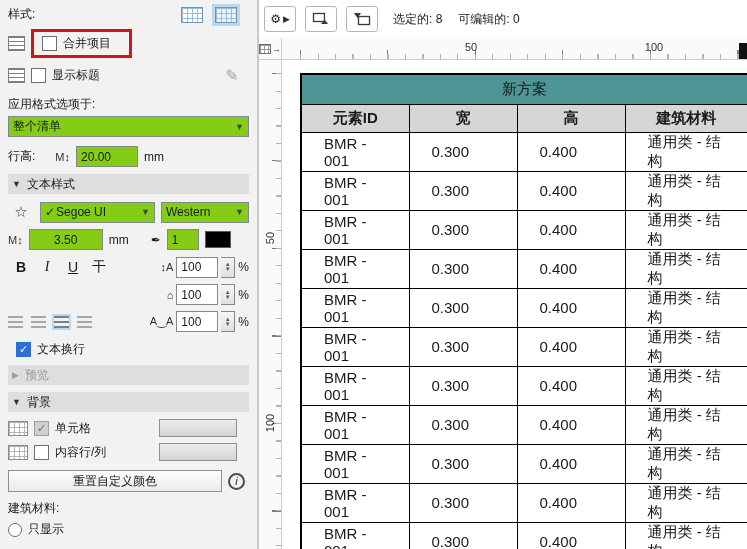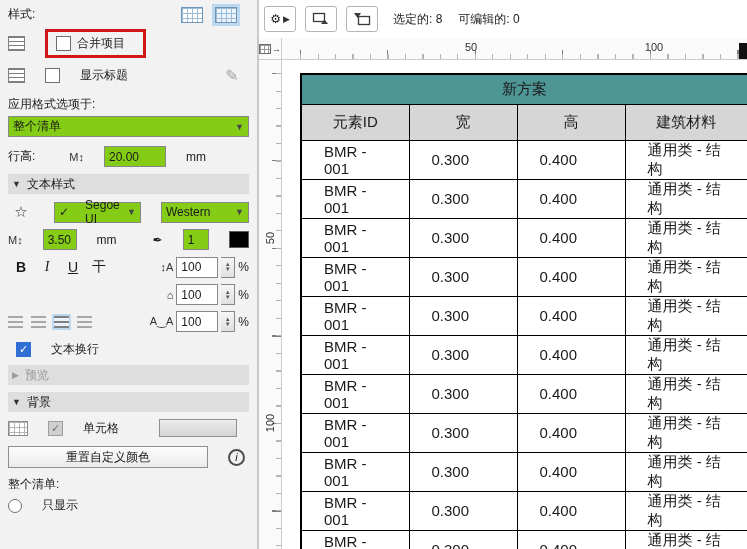--- a/index.html
+++ b/index.html
@@ -1,21 +1,21 @@
 <!DOCTYPE html>
 <html><head>
 <meta charset="utf-8">
 <style>
 *{box-sizing:border-box;margin:0;padding:0;font-family:"Liberation Sans","DejaVu Sans",sans-serif;}
 html,body{width:747px;height:549px;overflow:hidden;background:#fff;}
 .app{width:747px;height:549px;display:flex;font-size:12px;color:#1a1a1a;}
 
 
 .left-panel{width:259px;background:#f2f2f2;border-right:2px solid #c9c9c9;padding:6px 8px 0 8px;overflow:hidden;}
-.row{display:flex;align-items:center;gap:20px;margin-bottom:6px;}
+.row{display:flex;align-items:center;gap:6px;margin-bottom:6px;}
 .spread{justify-content:space-between;}
 .view-toggles{display:flex;gap:12px;align-items:center;margin-right:12px;}
 .grid-icon{display:inline-block;width:22px;height:16px;border:1px solid #6f94b8;background-color:#fff;
  background-image:linear-gradient(to right,#9dbcd8 1px,transparent 1px),linear-gradient(to bottom,#9dbcd8 1px,transparent 1px);
  background-size:5px 5px;}
 .grid-icon.selected{outline:3px solid #bcd8ef;background-color:#eaf3fb;}
 .grid-icon.grey{width:20px;height:15px;border-color:#8a8a8a;background-image:linear-gradient(to right,#b5b5b5 1px,transparent 1px),linear-gradient(to bottom,#b5b5b5 1px,transparent 1px);}
 .rows-icon{display:inline-block;width:17px;height:15px;border:1px solid #7f7f7f;background-color:#fff;
  background-image:linear-gradient(to bottom,#7f7f7f 1px,transparent 1px);background-size:100% 4px;}
 .red-box{display:flex;align-items:center;gap:6px;border:3px solid #d01616;padding:3px 18px 3px 8px;}
@@ -64,21 +64,21 @@
 .content-row{flex:1;display:flex;min-height:0;}
 .v-ruler{width:23px;background:#fafafa;border-right:1px solid #cdcdcd;position:relative;}
 .v-ticks{position:absolute;inset:0;
  background-image:repeating-linear-gradient(to bottom,#b3b3b3 0 1px,transparent 1px 17.5px),repeating-linear-gradient(to bottom,#7d7d7d 0 1px,transparent 1px 87.5px);
  background-size:5px 100%,9px 100%;background-repeat:no-repeat;background-position:100% 13px,100% 13px;}
 .mark-v{position:absolute;left:1px;width:20px;text-align:center;font-size:11px;color:#333;transform:rotate(-90deg);}
 .table-area{flex:1;padding:13px 0 0 18px;background:#fff;overflow:hidden;}
 table{border-collapse:collapse;table-layout:fixed;width:447px;border:2px solid #000;font-size:15px;}
 th,td{border:1px solid #000;}
 .title-cell{background:#4e9596;height:30px;text-align:center;font-weight:400;}
-th.colhead{background:#d6d6d6;height:36px;font-weight:400;text-align:center;}
+th.colhead{background:#d6d6d6;height:28px;font-weight:700;text-align:center;}
 td{height:37px;padding:0 22px;background:#fff;}
 .mini-grid{display:inline-block;width:12px;height:10px;border:1px solid #6e6e6e;background-image:linear-gradient(to right,#9a9a9a 1px,transparent 1px),linear-gradient(to bottom,#9a9a9a 1px,transparent 1px);background-size:4px 4px;background-color:#fff;}
 .tiny{font-size:9px;color:#333;}
 </style>
 </head>
 <body>
 
 <div class="app">
 
   <aside class="left-panel">
@@ -130,32 +130,32 @@
       <span class="tri">▼</span>
       <span>文本样式</span>
     </div>
 
     <div class="row">
       <span class="fmt-btn">
         <span class="star">☆</span>
       </span>
       <span class="tbox combo" style="flex:1;">
         <span>✓</span>
-        <span style="margin-left:16px;">Segoe UI</span>
+        <span style="margin-left:1px;">Segoe UI</span>
         <span class="arrow">▼</span>
       </span>
       <span class="tbox combo" style="width:88px;">
         <span>Western</span>
         <span class="arrow">▼</span>
       </span>
     </div>
 
     <div class="row">
       <span class="mh-icon">M↕</span>
-      <span class="tbox" style="width:42px;">
+      <span class="tbox" style="width:74px;justify-content:center;">
         <span>3.50</span>
       </span>
       <span>mm</span>
       <span style="margin-left:16px;">✒</span>
       <span class="tbox" style="width:32px;">
         <span>1</span>
       </span>
       <span class="pen-swatch"></span>
     </div>
 
@@ -229,32 +229,38 @@
       <span>背景</span>
     </div>
 
     <div class="row">
       <span class="grid-icon grey"></span>
       <span class="cb checked disabled"></span>
       <span>单元格</span>
       <span class="swatch"></span>
     </div>
 
+    <div class="row">
+      <span class="grid-icon grey"></span>
+      <span class="cb"></span>
+      <span>内容行/列</span>
+      <span class="swatch"></span>
+    </div>
 
     <div class="row" style="margin-top:9px;">
       <span class="btn">
         <span>重置自定义颜色</span>
       </span>
       <span class="info">
         <span>i</span>
       </span>
     </div>
 
     <div class="row" style="margin-top:8px;margin-bottom:4px;">
-      <span>整个清单:</span>
+      <span>建筑材料:</span>
     </div>
 
     <div class="row">
       <span class="radio"></span>
       <span>只显示</span>
     </div>
 
   </aside>
 
   <div class="right">

